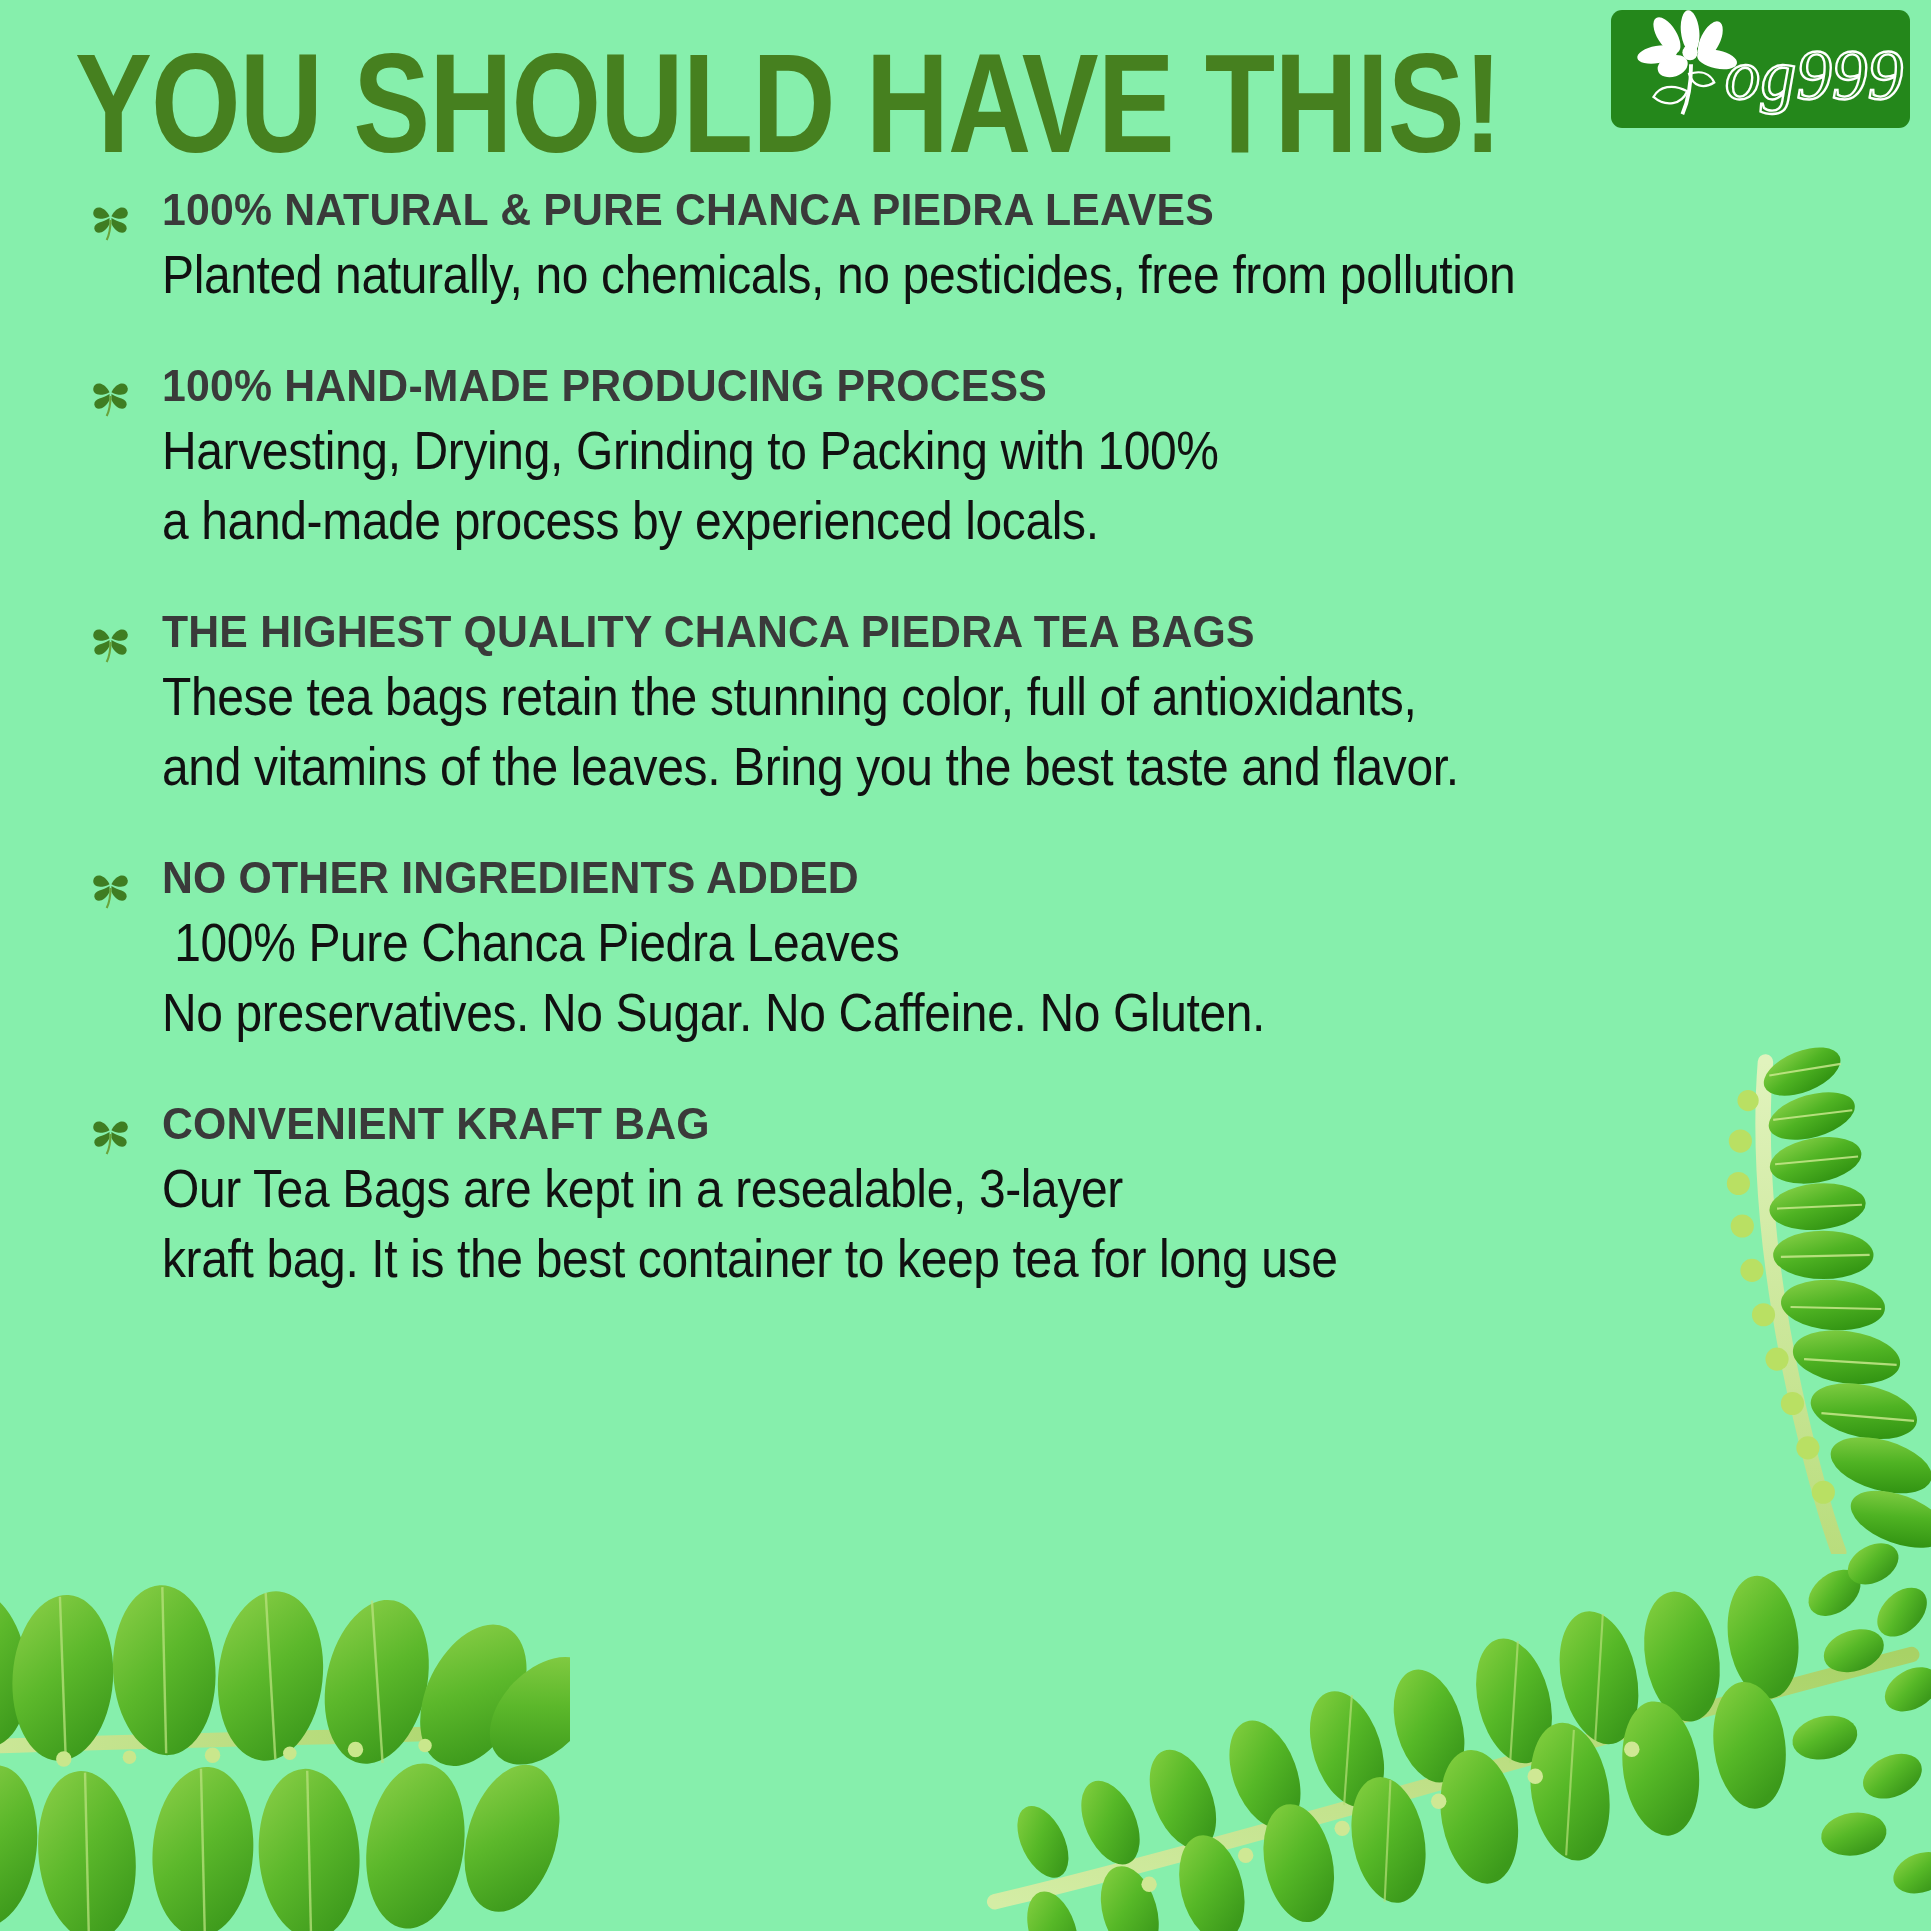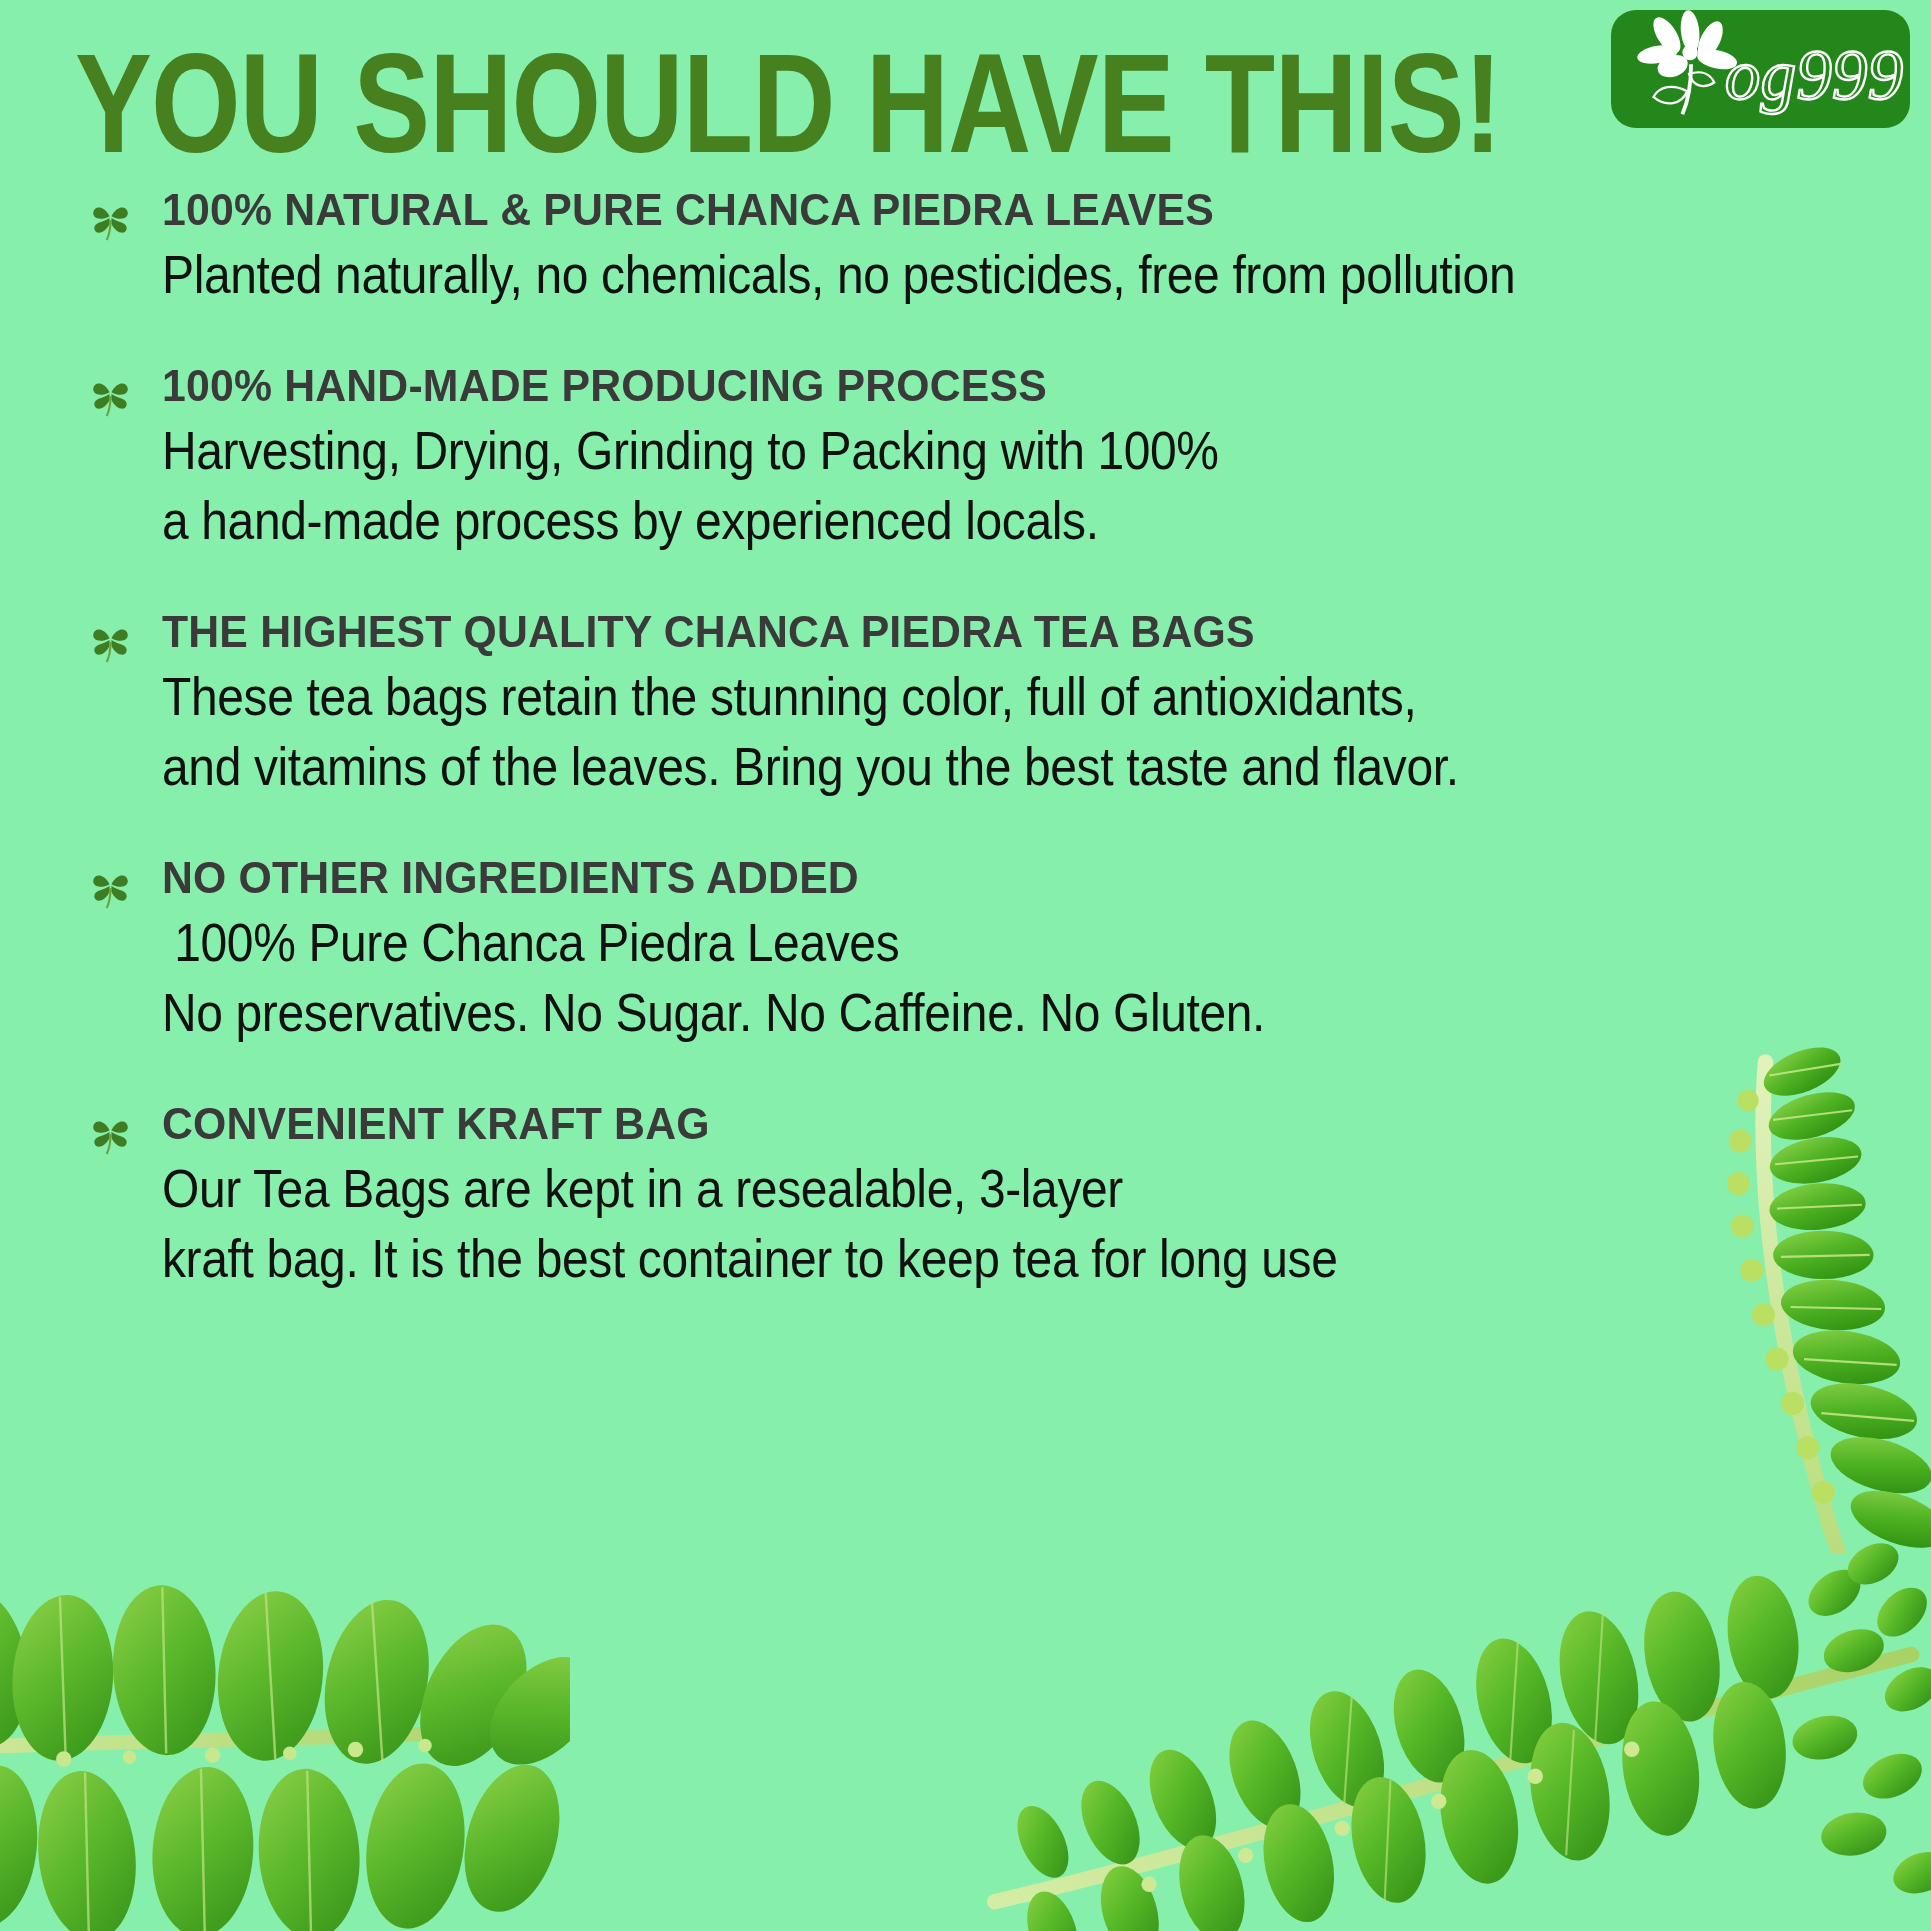--- a/index.html
+++ b/index.html
@@ -42,21 +42,21 @@
   }
 
   
   #logo-badge {
     position: absolute;
     right: 21px;
     top: 9.7px;
     width: 299px;
     height: 118px;
     background: #24871b;
-    border-radius: 25px;
+    border-radius: 11px;
   }
   #logo-badge svg { display: block; }
 
   
   #features {
     position: absolute;
     left: 0;
     top: 180px;
     width: 1931px;
   }

